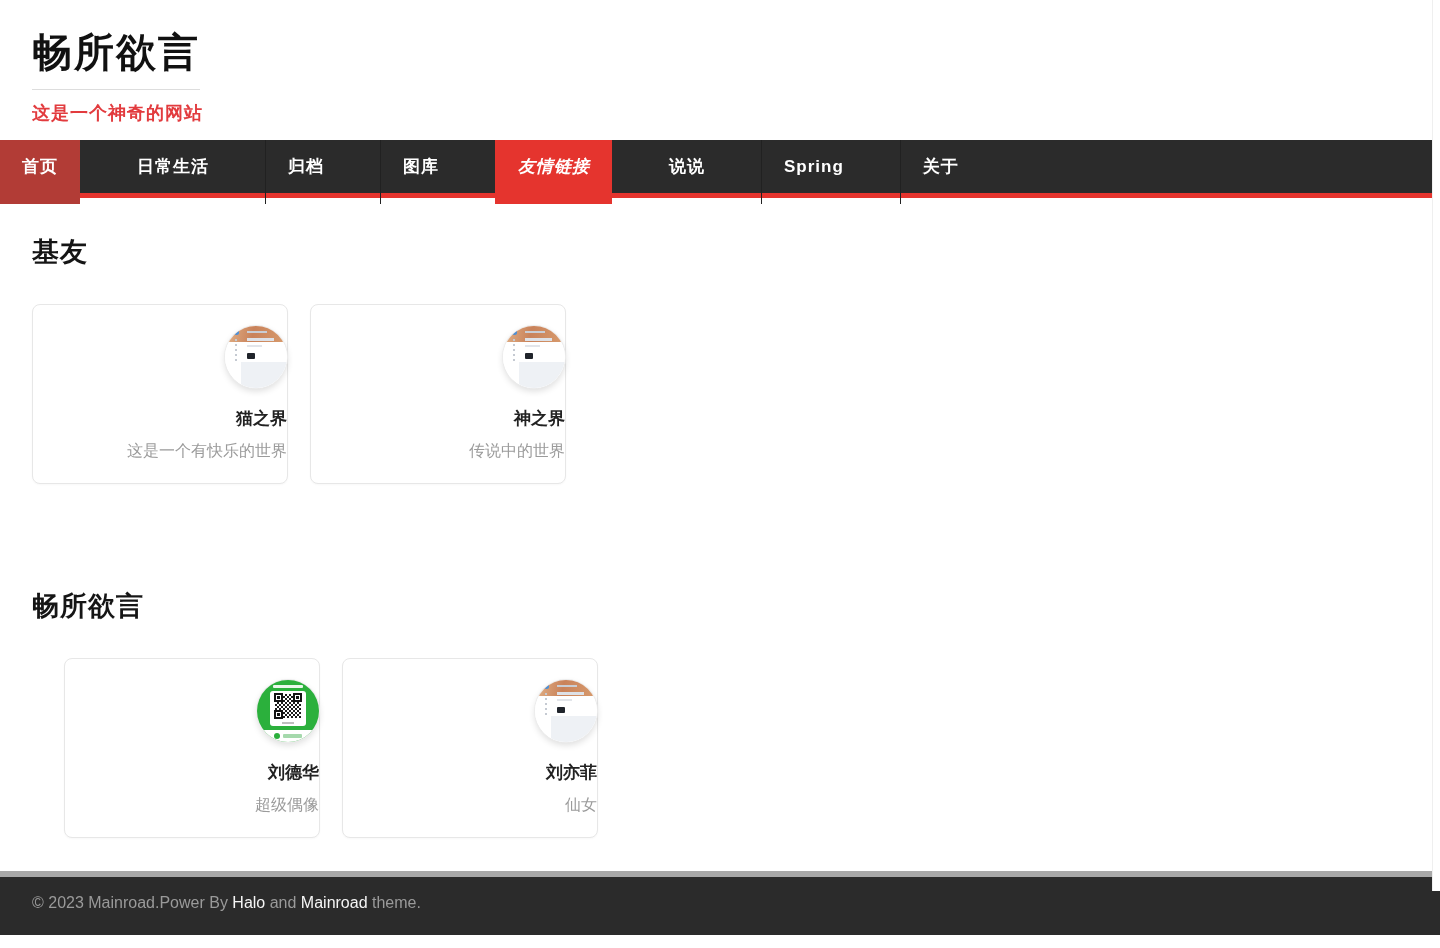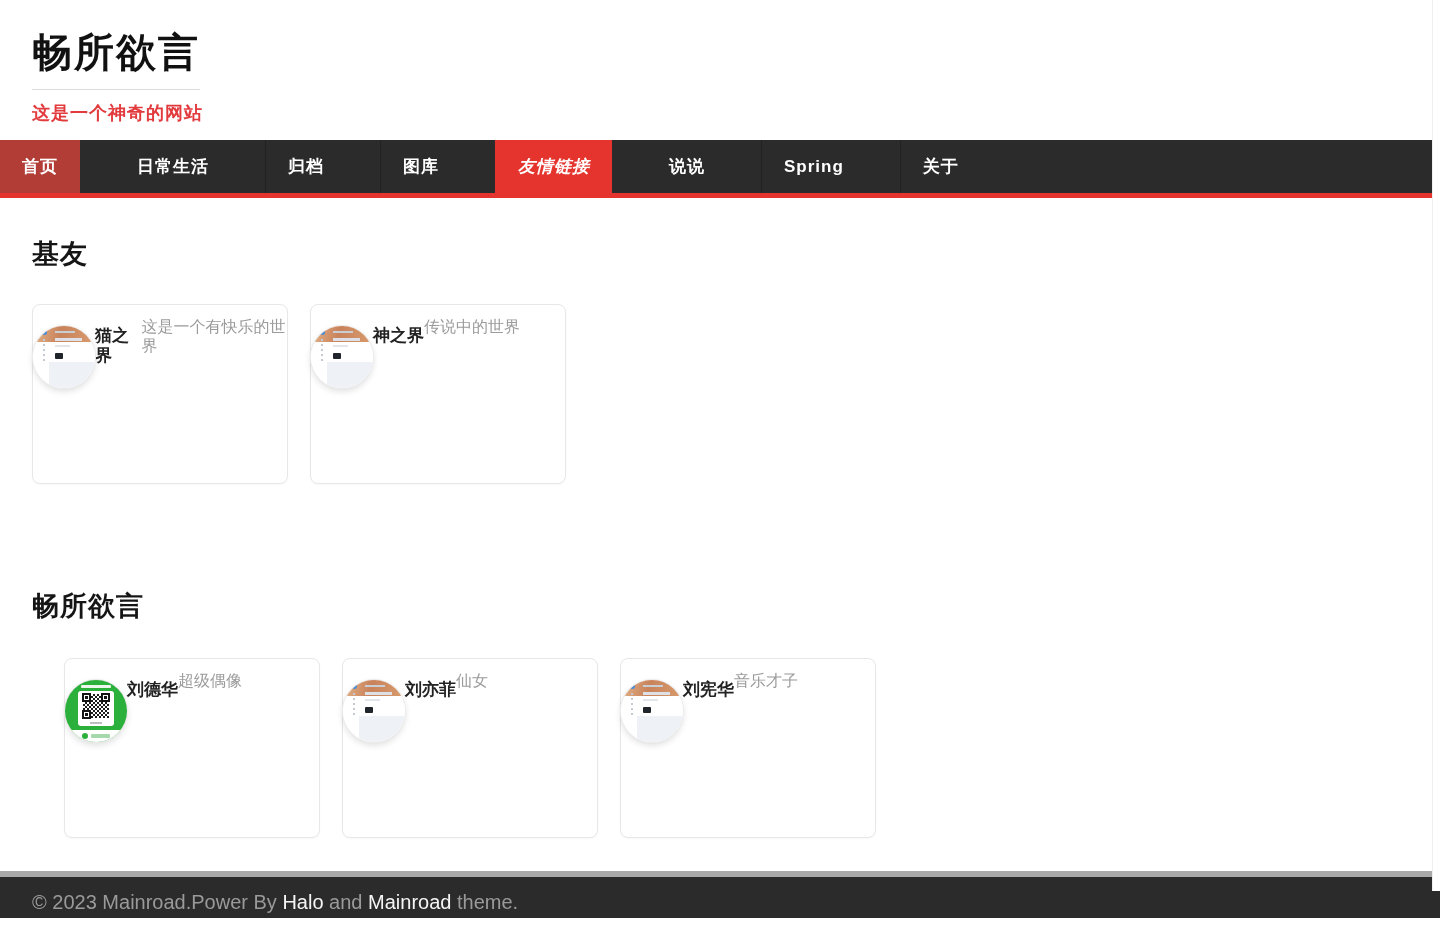--- a/index.html
+++ b/index.html
@@ -29,45 +29,45 @@
     margin-top:13px;font-size:18px;line-height:21px;font-weight:700;
     color:var(--subtitle-red);letter-spacing:1px;
   }
   
   .nav-wrap{width:100%;}
   .nav-row{
     display:flex;height:53px;background:var(--nav-bg);
     margin-right:8px; 
   }
   .nav-item{
-    display:block;height:53px;line-height:53px;padding:0 22px;
+    display:block;height:64px;line-height:53px;padding:0 22px;
     color:#fff;font-size:17px;font-weight:600;text-decoration:none;
     letter-spacing:1px;white-space:nowrap;
   }
   .nav-item + .nav-item{border-left:1px solid #212121;margin-left:34px;}
   .nav-item.active-home{background:var(--active-home-red);border-left-color:var(--active-home-red);}
   .nav-item.current{background:var(--accent-red);border-left-color:var(--accent-red);font-style:italic;}
   .nav-item.current + .nav-item{border-left-color:transparent;}
   .nav-item.active-home + .nav-item{border-left-color:transparent;}
   .nav-strip{height:5px;background:var(--accent-red);}
   
   .main{padding:0 32px;}
   .section-title{
     font-size:27px;line-height:32px;font-weight:700;color:#151515;
     letter-spacing:1px;
   }
-  .section:first-child .section-title{margin-top:40px;}
+  .section:first-child .section-title{margin-top:40px;font-family:Liberation Mono, monospace;}
   .section + .section .section-title{margin-top:106px;}
   .card-row{display:flex;gap:22px;margin-top:34px;}
   .section + .section .card-row{margin-top:36px;padding-left:32px;}
   .card{
     width:256px;height:180px;background:#fff;
     border:1px solid #e7e7e7;border-radius:8px;
     box-shadow:0 1px 2px rgba(0,0,0,.03);
-    display:flex;flex-direction:row;align-items:flex-start;
+    display:flex;flex-direction:column;align-items:flex-end;
     text-decoration:none;cursor:pointer;
   }
   .card-name{margin-top:21px;font-size:17px;line-height:20px;font-weight:700;color:#222;}
   .card-desc{margin-top:12px;font-size:16px;line-height:19px;color:#9b9b9b;}
   
   .avatar{
     width:62px;height:62px;border-radius:50%;margin-top:21px;
     position:relative;overflow:hidden;background:#fff;flex:0 0 auto;
     box-shadow:0 0 0 1px #ececec,0 3px 7px rgba(0,0,0,.14);
   }
@@ -114,22 +114,22 @@
   .avatar.qr .footer-chord{
     position:absolute;left:0;right:0;bottom:0;height:12px;background:#fff;
     display:flex;align-items:center;justify-content:center;gap:3px;
   }
   .avatar.qr .logo{width:6px;height:6px;border-radius:50%;background:var(--wechat-green);}
   .avatar.qr .paytext{width:19px;height:4px;border-radius:1px;background:#a5d9ac;}
   
   .footer-wrap{margin-top:33px;}
   .footer-strip{height:6px;background:var(--footer-strip);}
   .footer{
-    height:41px;line-height:51px;background:var(--footer-bg);
-    padding:0 32px;font-size:20px;color:#9a9a9a;white-space:pre-wrap;
+    height:58px;line-height:51px;background:var(--footer-bg);
+    padding:0 32px;font-size:16px;color:#9a9a9a;white-space:pre-wrap;
   }
   .footer a{color:#f5f5f5;text-decoration:none;}
   
   .scroll-gutter{
     position:absolute;top:0;right:0;width:8px;height:891px;
     background:#fff;border-left:1px solid #efefef;
   }
 </style>
 </head>
 <body>
@@ -227,35 +227,20 @@
           <span class="l1"></span>
             <span class="l2"></span>
             <span class="l3"></span>
             <span class="btn"></span>
             <span class="foot"></span>
         </span>
         <span class="card-name">刘亦菲</span>
         <span class="card-desc">仙女</span>
       </a>
 
-      <a class="card">
-        <span class="avatar site">
-          <span class="band"></span>
-            <span class="page"></span>
-            <span class="dot"></span>
-            <span class="rail"></span>
-          <span class="l1"></span>
-            <span class="l2"></span>
-            <span class="l3"></span>
-            <span class="btn"></span>
-            <span class="foot"></span>
-        </span>
-        <span class="card-name">刘宪华</span>
-        <span class="card-desc">音乐才子</span>
-      </a>
 
     </div>
   </section>
 
 </main>
 
 <div class="footer-wrap">
   <div class="footer-strip"></div>
   <footer class="footer"><span>© 2023 Mainroad.Power By </span><a>Halo</a><span> and </span><a>Mainroad</a><span> theme.</span></footer>
 </div>

